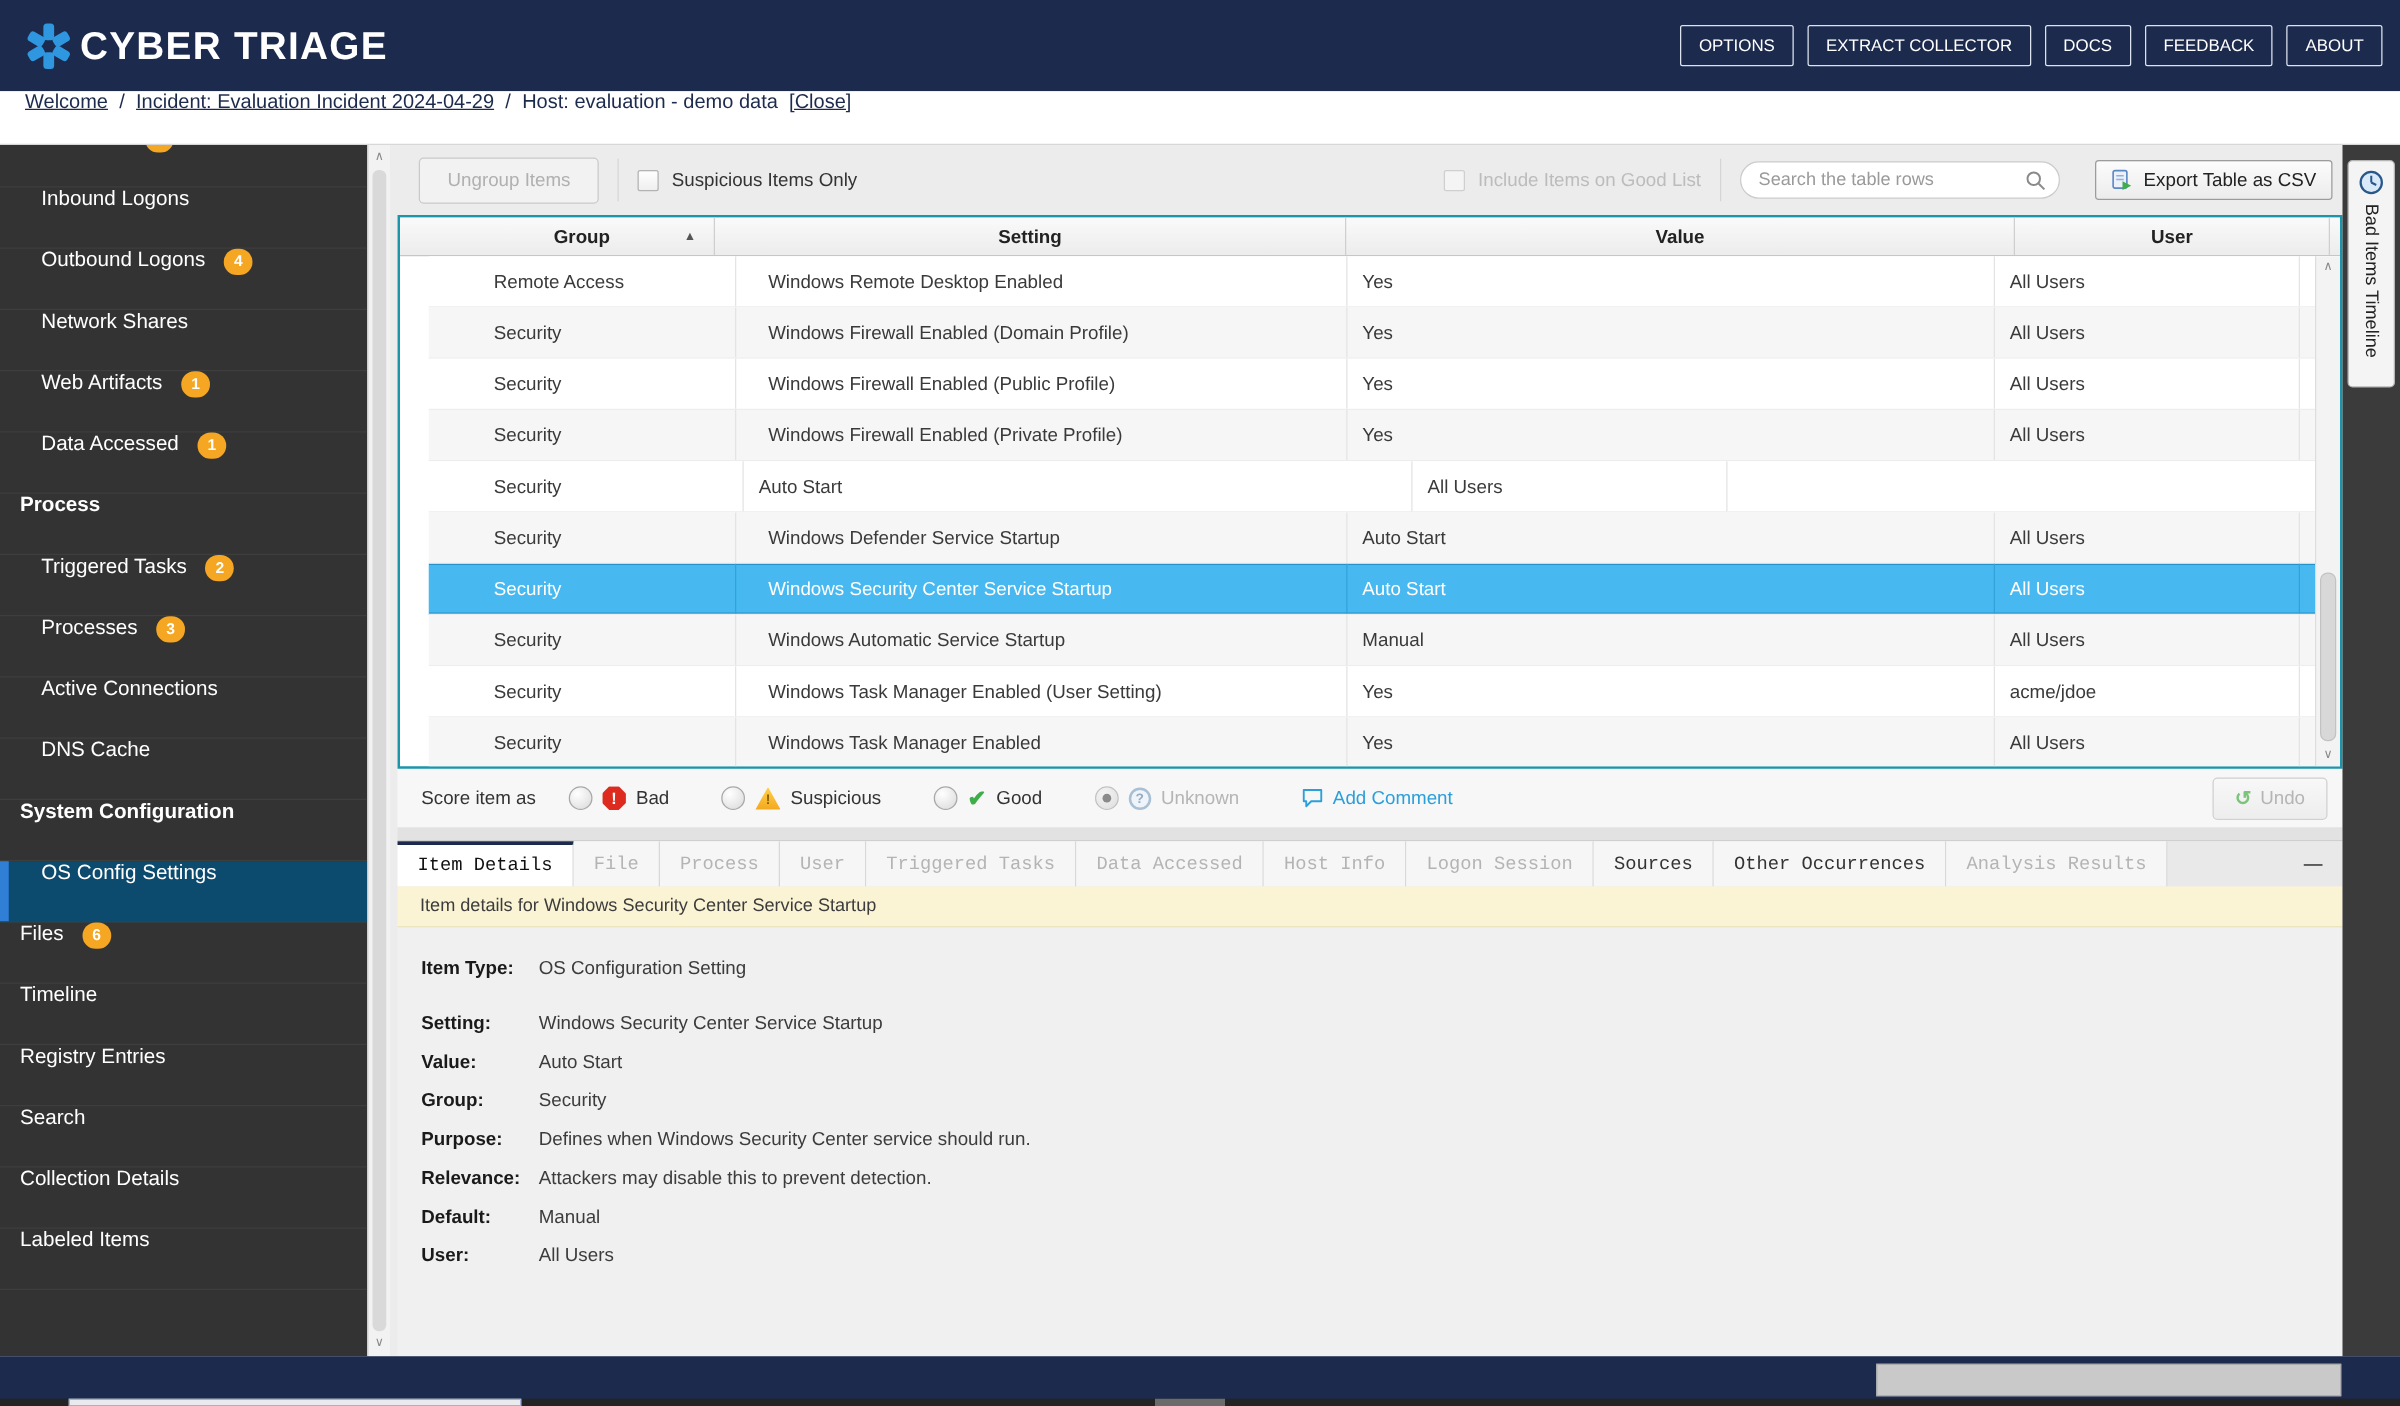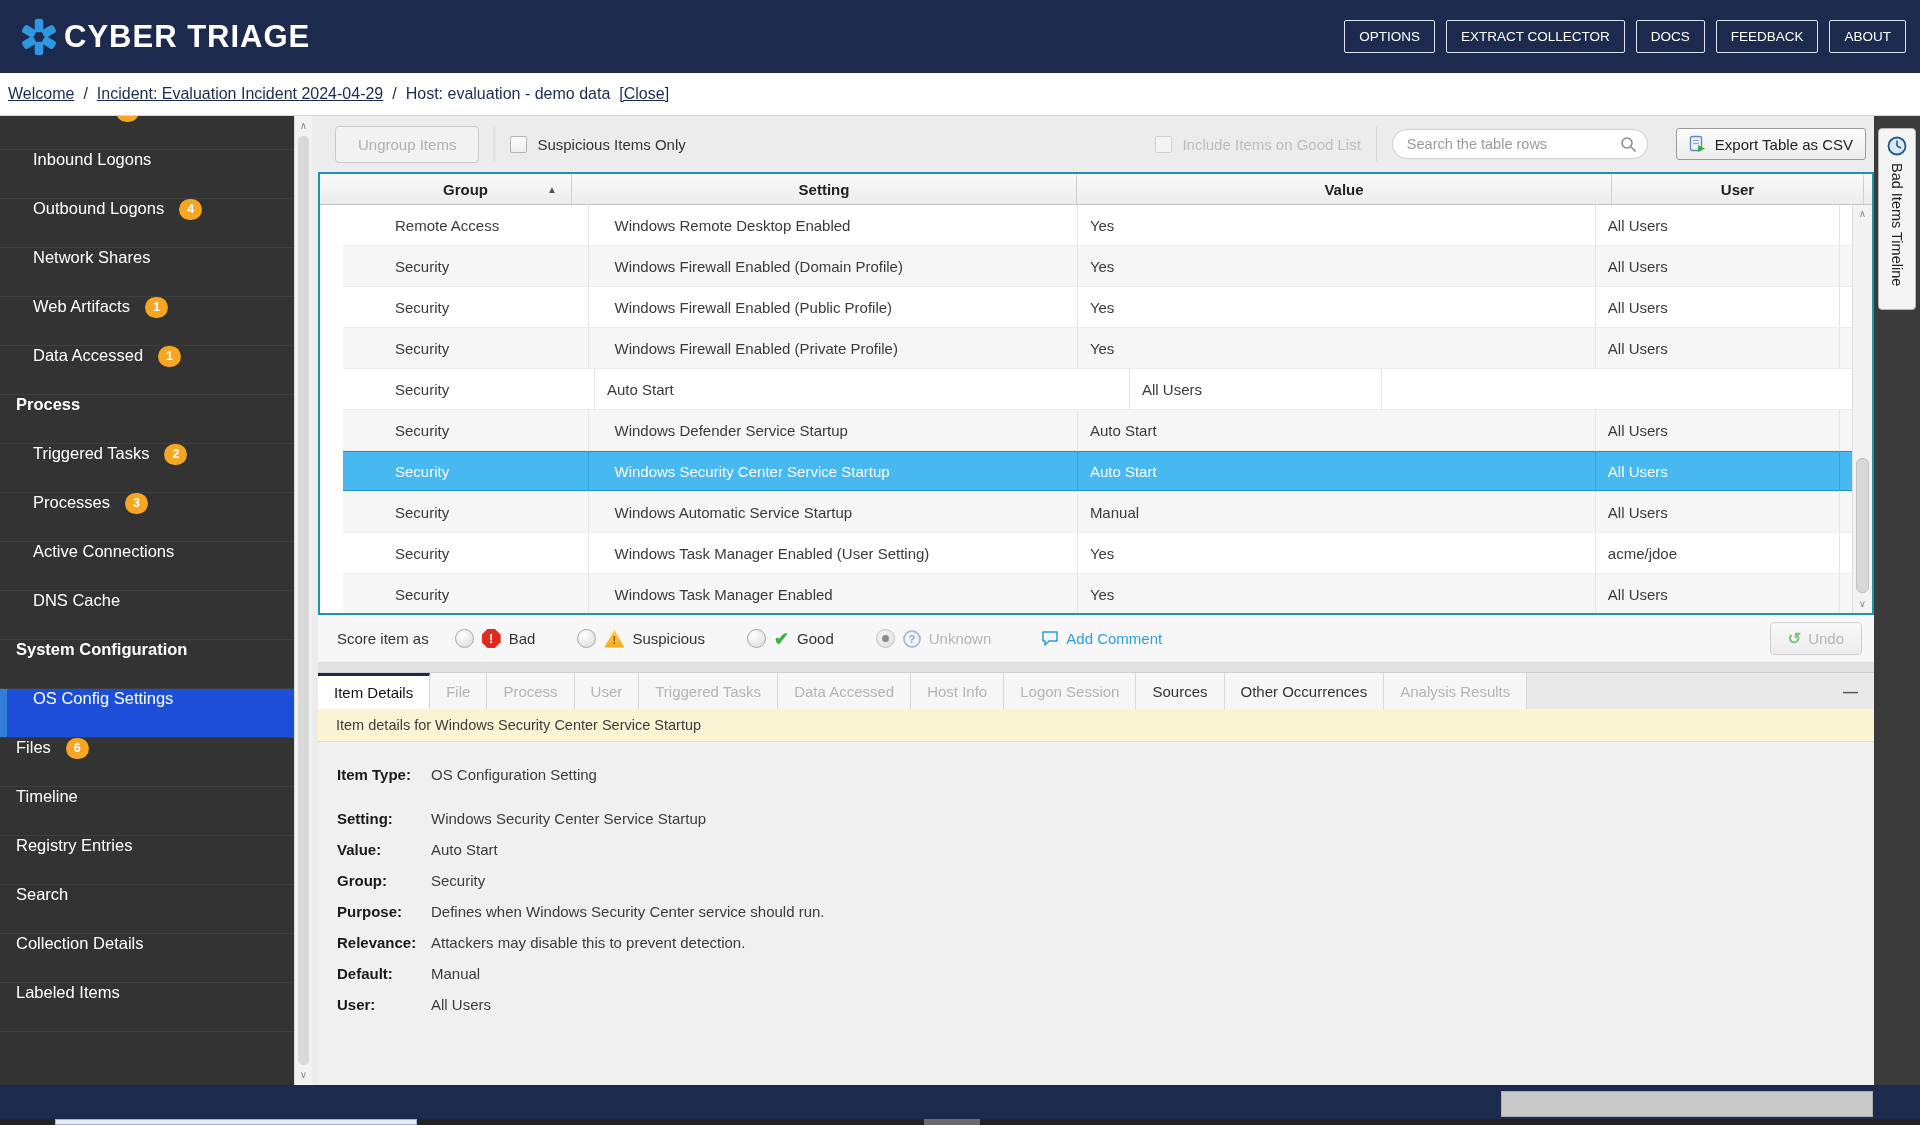--- a/index.html
+++ b/index.html
@@ -15,34 +15,34 @@
   .app-header { position:absolute; top:0; left:0; width:1920px; height:73px;
     background:#1c2a4d; display:flex; align-items:center; }
   .logo-wrap { display:flex; align-items:center; gap:2px; margin-left:16px; }
   .app-title { color:#fff; font-size:31px; font-weight:bold; letter-spacing:1px; }
   .header-buttons { margin-left:auto; margin-right:14px; display:flex; gap:11px; }
   .hbtn { border:1px solid #dde3ee; color:#fff; background:transparent;
     padding:8px 14px; font-size:13.5px; font-family:inherit; border-radius:2px; cursor:pointer; }
   
   .breadcrumb { position:absolute; top:73px; left:0; width:1920px; height:43px;
     background:#fff; border-bottom:1px solid #d8d8d8;
-    display:flex; align-items:center; gap:9px; padding-left:8px;
+    display:flex; gap:9px; padding-left:20px;
     font-size:16px; color:#1c2a4d; }
   .bc-link { text-decoration:underline; cursor:pointer; }
   .bc-sep { color:#1c2a4d; }
   
   .sidebar { position:absolute; top:116px; bottom:40px; left:0; width:294px;
     background:#333333; overflow:hidden; }
   .side-list { margin-top:-15px; }
   .side-item { height:49px; display:flex; align-items:flex-start;
     color:#fff; font-size:16.5px; border-bottom:1px solid #3e3e3e;
     padding-left:33px; position:relative; cursor:pointer; }
   .side-item.sec-header { font-weight:bold; padding-left:16px; }
   .side-item.top-level { padding-left:16px; }
-  .side-item.selected { background:#1d4ed8; }
+  .side-item.selected { background:#0c4a6e; }
   .side-item.selected::before { content:""; position:absolute; left:0; top:0;
     bottom:0; width:7px; background:#2f7fd6; }
   .badge { margin-left:15px; background:#f5a623; color:#fff; font-size:12.5px;
     font-weight:bold; border-radius:11px; padding:4px 8px; line-height:1; }
   .sidebar-scroll { position:absolute; top:116px; bottom:40px; left:294px; width:18px;
     background:#f2f2f2; border-left:1px solid #dcdcdc; }
   .sb-arrow { position:absolute; left:0; width:17px; height:16px; text-align:center;
     font-size:10px; color:#8a8a8a; line-height:16px; cursor:pointer; }
   .sb-arrow.up { top:2px; } .sb-arrow.down { bottom:2px; }
   .sb-thumb { position:absolute; left:3px; top:20px; bottom:20px; width:11px;
@@ -128,21 +128,21 @@
     cursor:pointer; margin-left:8px; }
   .btn-undo { margin-left:auto; margin-right:12px; display:flex; align-items:center;
     gap:7px; border:1px solid #d0d0d0; background:linear-gradient(#f8f8f8,#ededed);
     border-radius:4px; padding:6px 17px; color:#b5b5b5; font-size:15px;
     font-family:inherit; }
   .icon-undo { color:#7cc47c; font-size:16px; font-weight:bold; }
   .splitter { height:10px; background:#e2e2e2; border-bottom:1px solid #cfcfcf; }
   
   .tabs-row { height:36px; display:flex; background:#e9e9e9; position:relative; }
   .tab { padding:0 16px; display:flex; align-items:center; font-size:15px;
-    background:#f6f6f6; border-right:1px solid #d8d8d8; color:#333; cursor:pointer; }
+    background:#f6f6f6; border-right:1px solid #d8d8d8; color:#333; cursor:pointer;font-family:Liberation Mono, monospace; }
   .tab.active { background:#fff; border-top:3px solid #1c2a4d; color:#111; }
   .tab.disabled { color:#b4b4b4; cursor:default; }
   .tabs-fill { flex:1; }
   .minimize { position:absolute; right:16px; top:0; height:36px; display:flex;
     align-items:center; color:#555; font-weight:bold; font-size:15px; cursor:pointer; }
   
   .banner { height:33px; background:#fbf4d4; border-bottom:1px solid #e8dfb8;
     display:flex; align-items:center; padding-left:18px; font-size:14.5px; color:#3c3c3c; }
   .details { background:#f0f0f0; height:343px; padding:24px 0 0 19px; }
   .field { display:flex; margin-bottom:14px; font-size:15px; }

